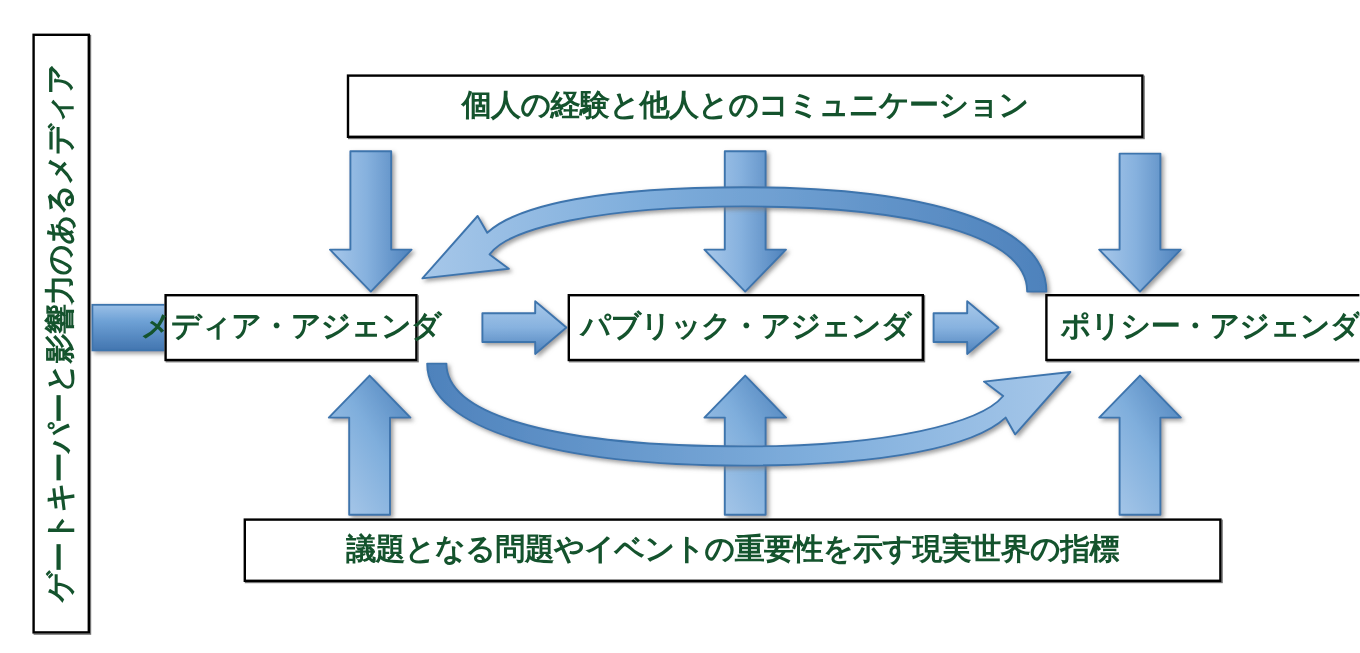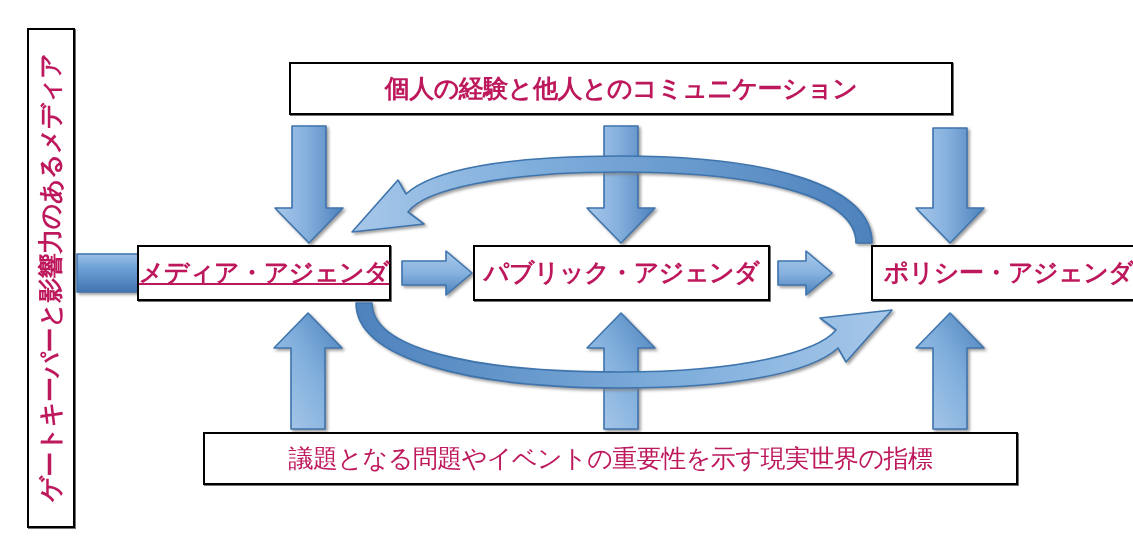--- a/index.html
+++ b/index.html
@@ -17,21 +17,21 @@
   }
   
   .dbox {
     position: absolute;
     box-sizing: border-box;
     background: #ffffff;
     border: 2px solid #000000;
     display: flex;
     align-items: center;
     justify-content: center;
-    color: #be185d;
+    color: #14532d;
     line-height: 1.1;
     white-space: nowrap;
     z-index: 5;
     box-shadow: 1px 1px 0 rgba(0,0,0,0.55);
   }
   .dbox .txt { display: block; }
 
   
   #gatekeeper-box {
     left: 27px;
@@ -60,33 +60,33 @@
     letter-spacing: -0.5px;
   }
 
   
   #bottom-box {
     left: 203px;
     top: 432px;
     width: 815px;
     height: 53px;
     font-size: 25px;
-    font-weight: 400;
+    font-weight: 700;
     letter-spacing: -0.5px;
   }
 
   
   .agenda-box {
     top: 245px;
     height: 56px;
     font-size: 25px;
     font-weight: 700;
     letter-spacing: -0.5px;
   }
-  #media-box  { left: 137px; width: 254px; text-decoration: underline; }
+  #media-box  { left: 137px; width: 211px; }
   #public-box { left: 473px; width: 297px; text-align: right; }
   #policy-box { left: 871px; width: 275px; }
 
   
   #arrow-layer {
     position: absolute;
     left: 0; top: 0;
     width: 1133px;
     height: 544px;
     z-index: 2;

